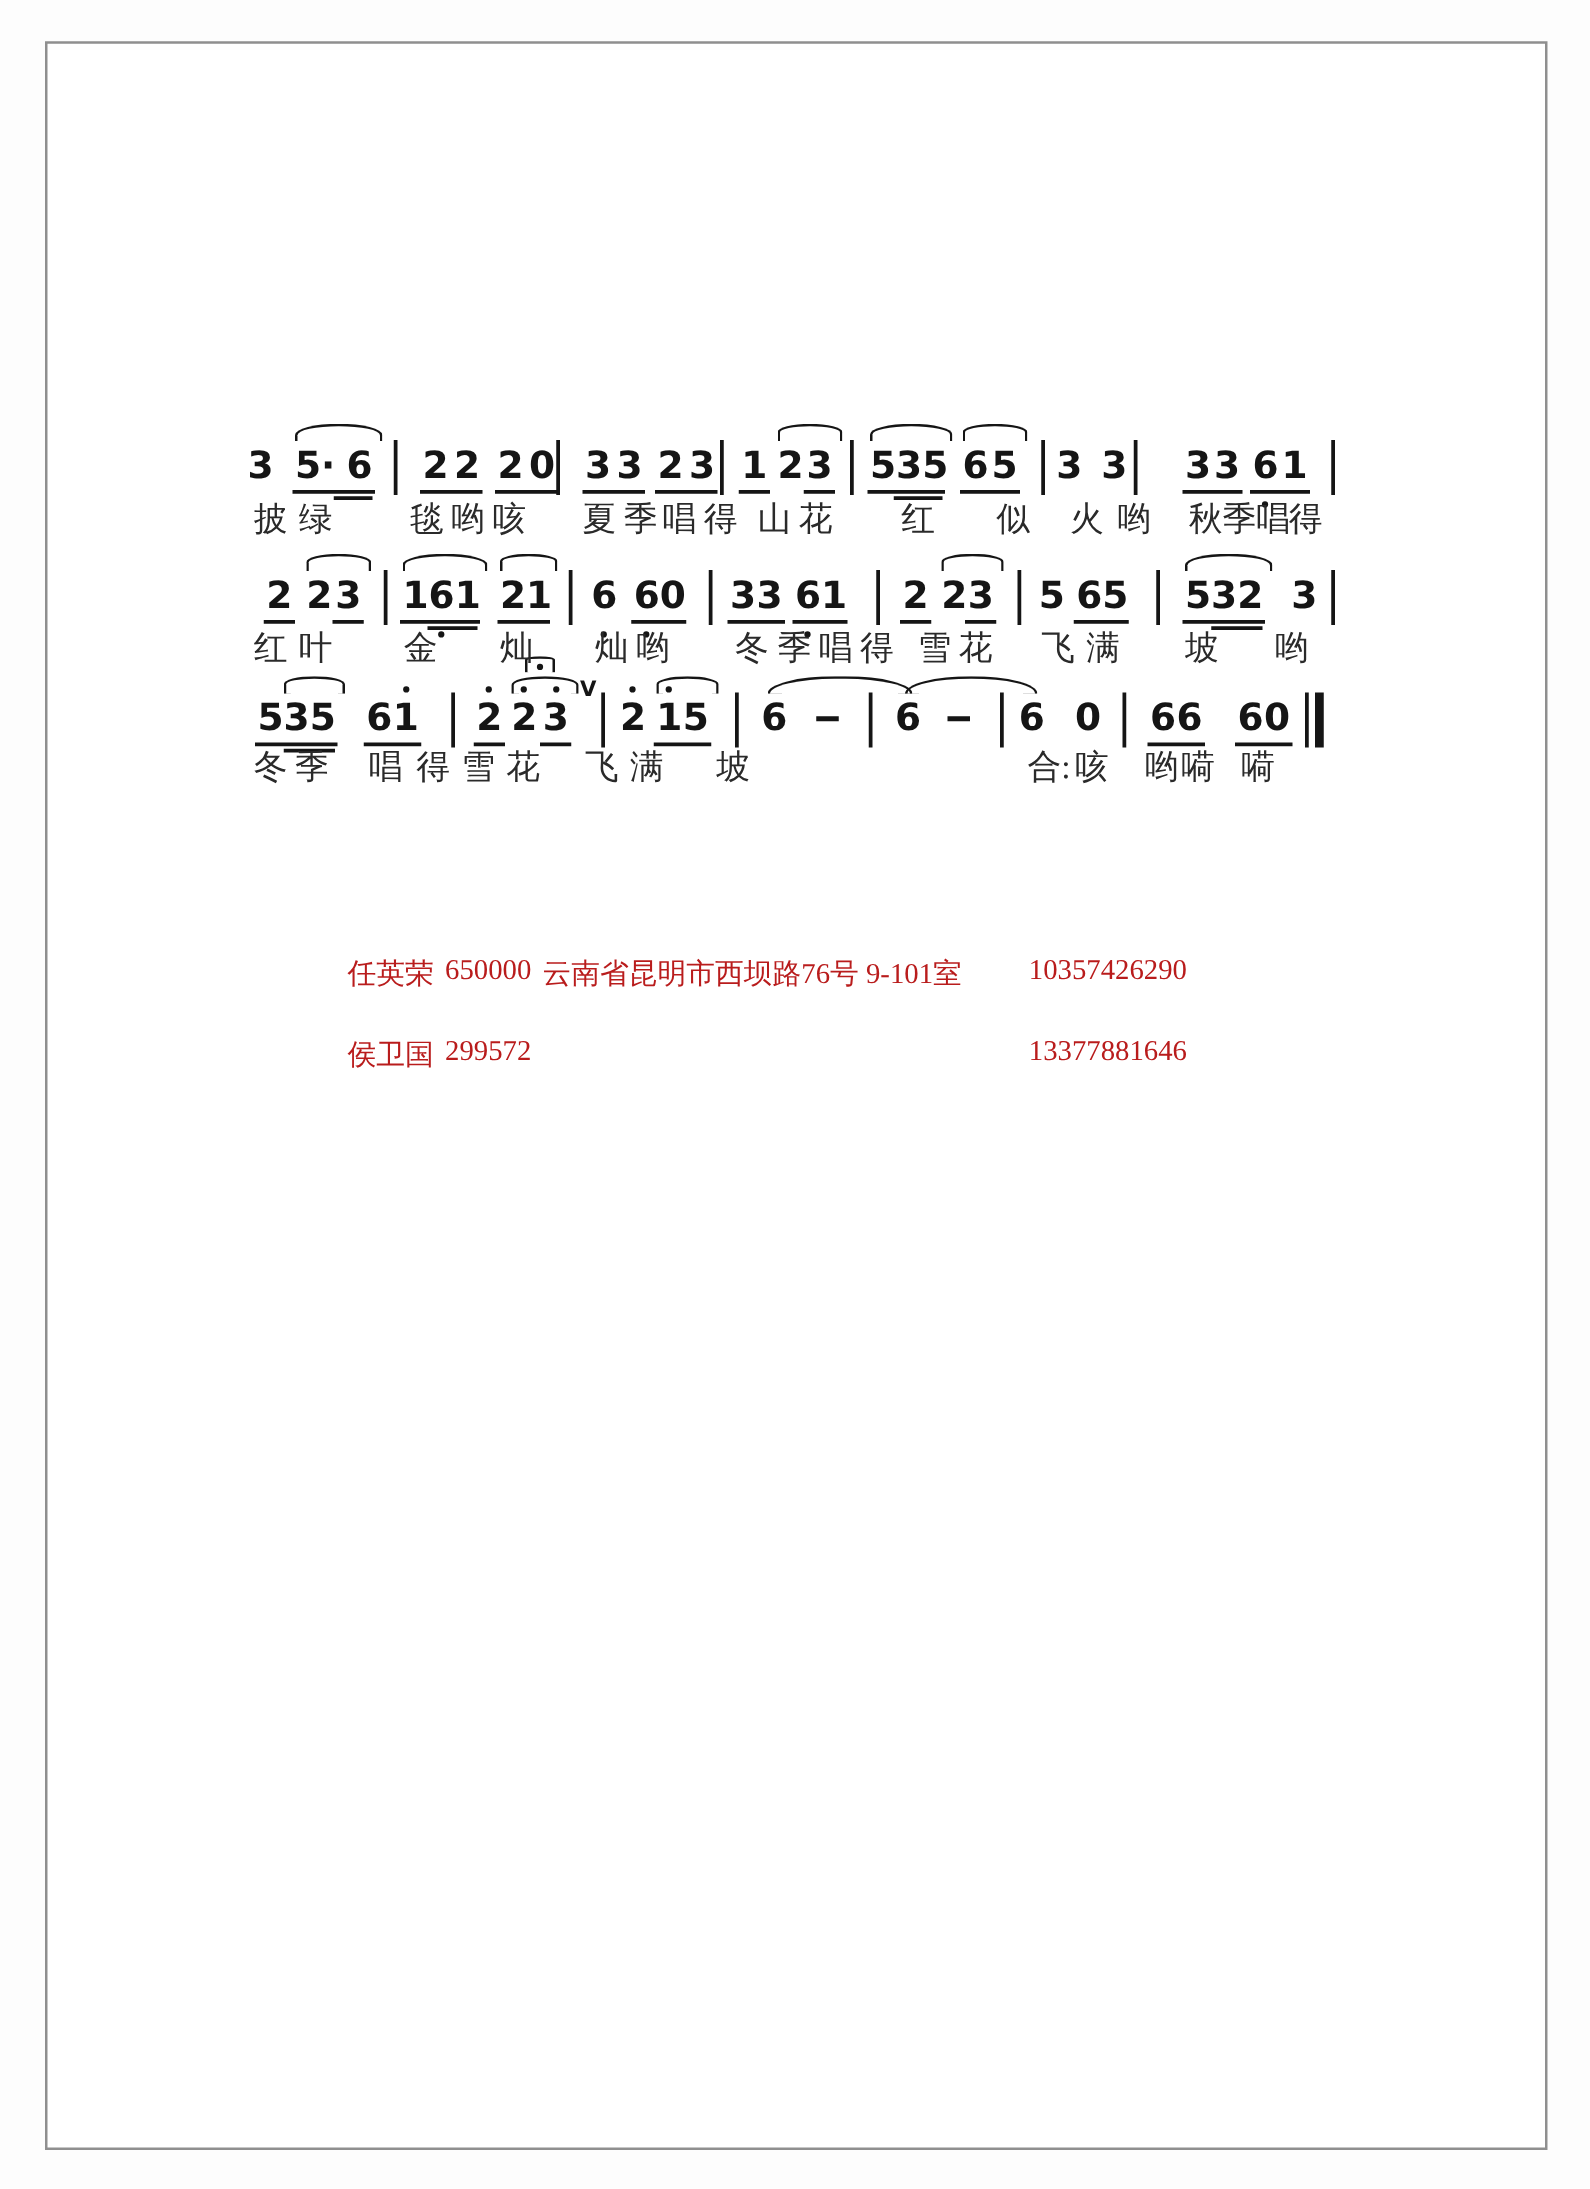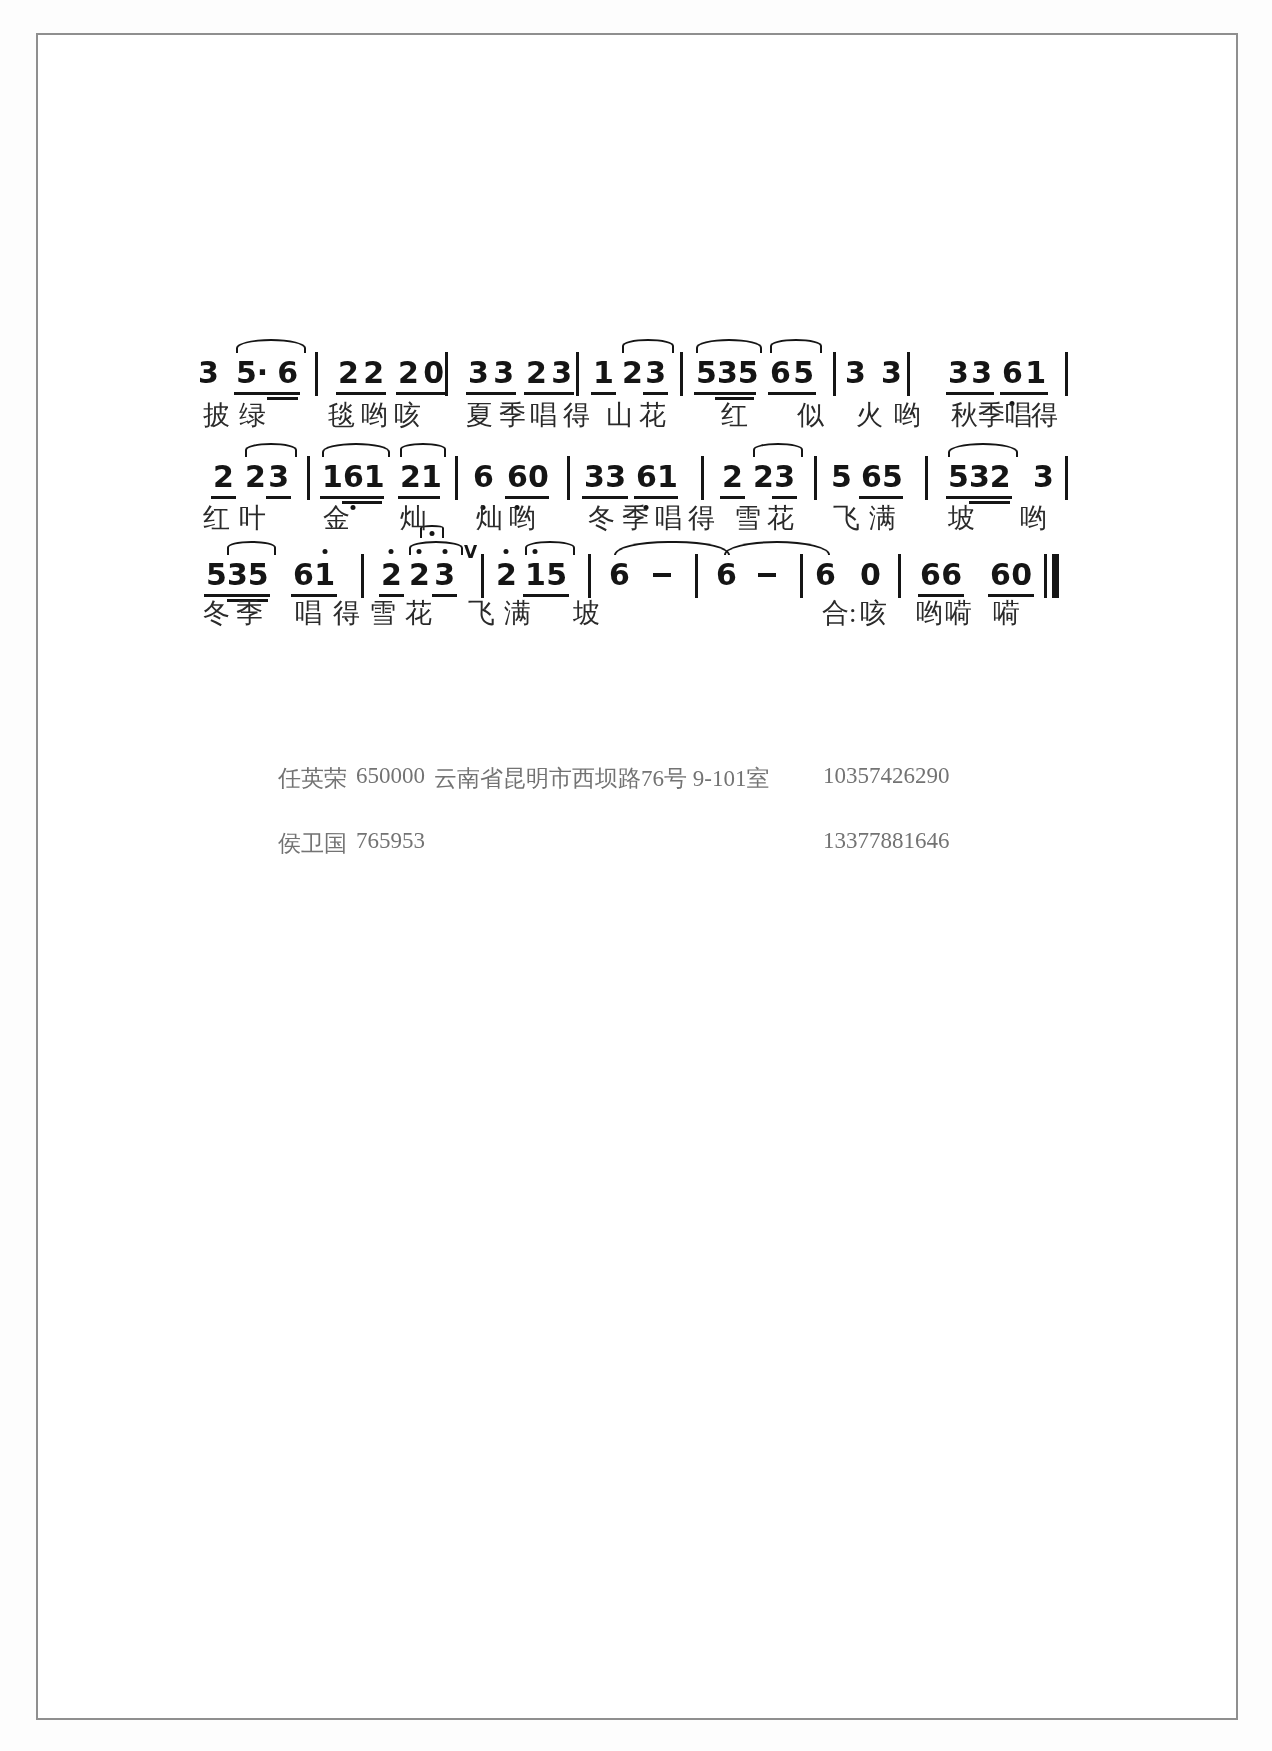--- a/index.html
+++ b/index.html
@@ -66,21 +66,21 @@
   }
   
   .lyric{
     position:absolute;
     font-family:"Liberation Serif", serif;
     font-size:27px;line-height:30px;
     color:#2a2a2a;white-space:nowrap;
   }
   
   .crow{position:absolute;left:0;width:100%;height:30px;
-    font-family:"Liberation Serif", serif;font-size:23px;color:#737373;text-align:right;}
+    font-family:"Liberation Serif", serif;font-size:23px;color:#b91c1c;text-align:right;}
   .crow span{position:absolute;white-space:nowrap;}
   .cname{left:278px;}
   .czip{left:356px;}
   .caddr{left:434px;}
   .cphone{left:823px;}
 </style>
 </head>
 <body>
 
 <div class="page">
@@ -327,17 +327,17 @@
 
   <div>
     <div class="crow" style="top:763px">
       <span class="cname">任英荣</span>
       <span class="czip">650000</span>
       <span class="caddr">云南省昆明市西坝路76号 9-101室</span>
       <span class="cphone">10357426290</span>
     </div>
     <div class="crow" style="top:828px">
       <span class="cname">侯卫国</span>
-      <span class="czip">765953</span>
+      <span class="czip">299572</span>
       <span class="cphone">13377881646</span>
     </div>
   </div>
 </div>
 
 </body></html>

